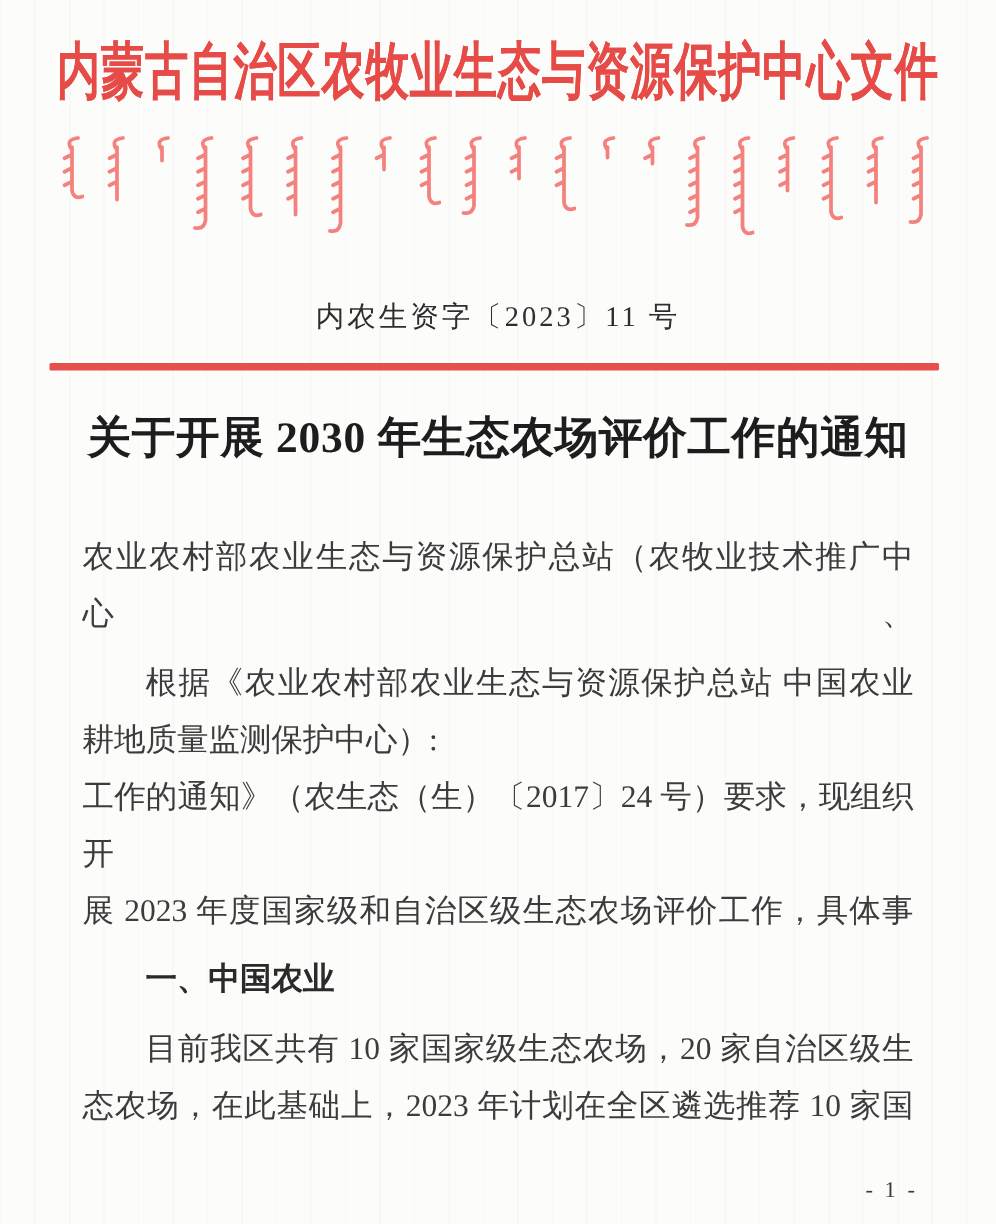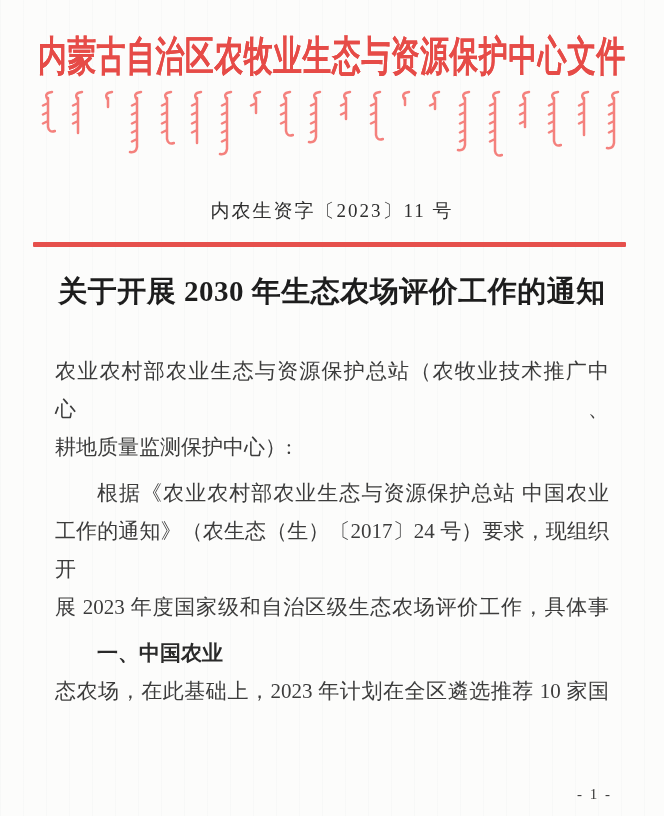--- a/index.html
+++ b/index.html
@@ -16,21 +16,21 @@
     
     background-image:repeating-linear-gradient(
       90deg,
       rgba(120,140,150,0.035) 0px, rgba(120,140,150,0.035) 1px,
       transparent 1px, transparent 23px);
   }
 
   
   .org-title-wrap {
     position:absolute; top:20px; left:0; right:0; height:64px;
-    display:flex; align-items:flex-end; justify-content:center;
+    display:flex; align-items:flex-start; justify-content:center;
   }
   .org-title {
     display:inline-block;
     white-space:nowrap;
     font-size:41px;
     font-weight:bold;
     color:var(--header-red,#e64b47);
     transform:scaleX(0.70);
     transform-origin:center center;
     letter-spacing:1px;
@@ -213,23 +213,24 @@
     </div>
 
   <div class="doc-number">内农生资字〔2023〕11 号</div>
 
   <div class="red-line"></div>
 
   <div class="notice-title">关于开展 2030 年生态农场评价工作的通知</div>
 
   <div class="notice-body">
       <div class="bline fill">农业农村部农业生态与资源保护总站（农牧业技术推广中心、</div>
+      <div class="bline indent fill gap">根据《农业农村部农业生态与资源保护总站 中国农业</div>
       <div class="bline">耕地质量监测保护中心）:</div>
-      <div class="bline indent fill gap">根据《农业农村部农业生态与资源保护总站 中国农业</div>
       <div class="bline fill">工作的通知》（农生态（生）〔2017〕24 号）要求，现组织开</div>
       <div class="bline fill">展 2023 年度国家级和自治区级生态农场评价工作，具体事</div>
       <div class="bline heading indent gap">一、中国农业</div>
+      <div class="bline indent fill gap">目前我区共有 10 家国家级生态农场，20 家自治区级生</div>
       <div class="bline fill">态农场，在此基础上，2023 年计划在全区遴选推荐 10 家国</div>
     </div>
 
   <div class="page-number">- 1 -</div>
 
 </div>
 
 </body></html>

